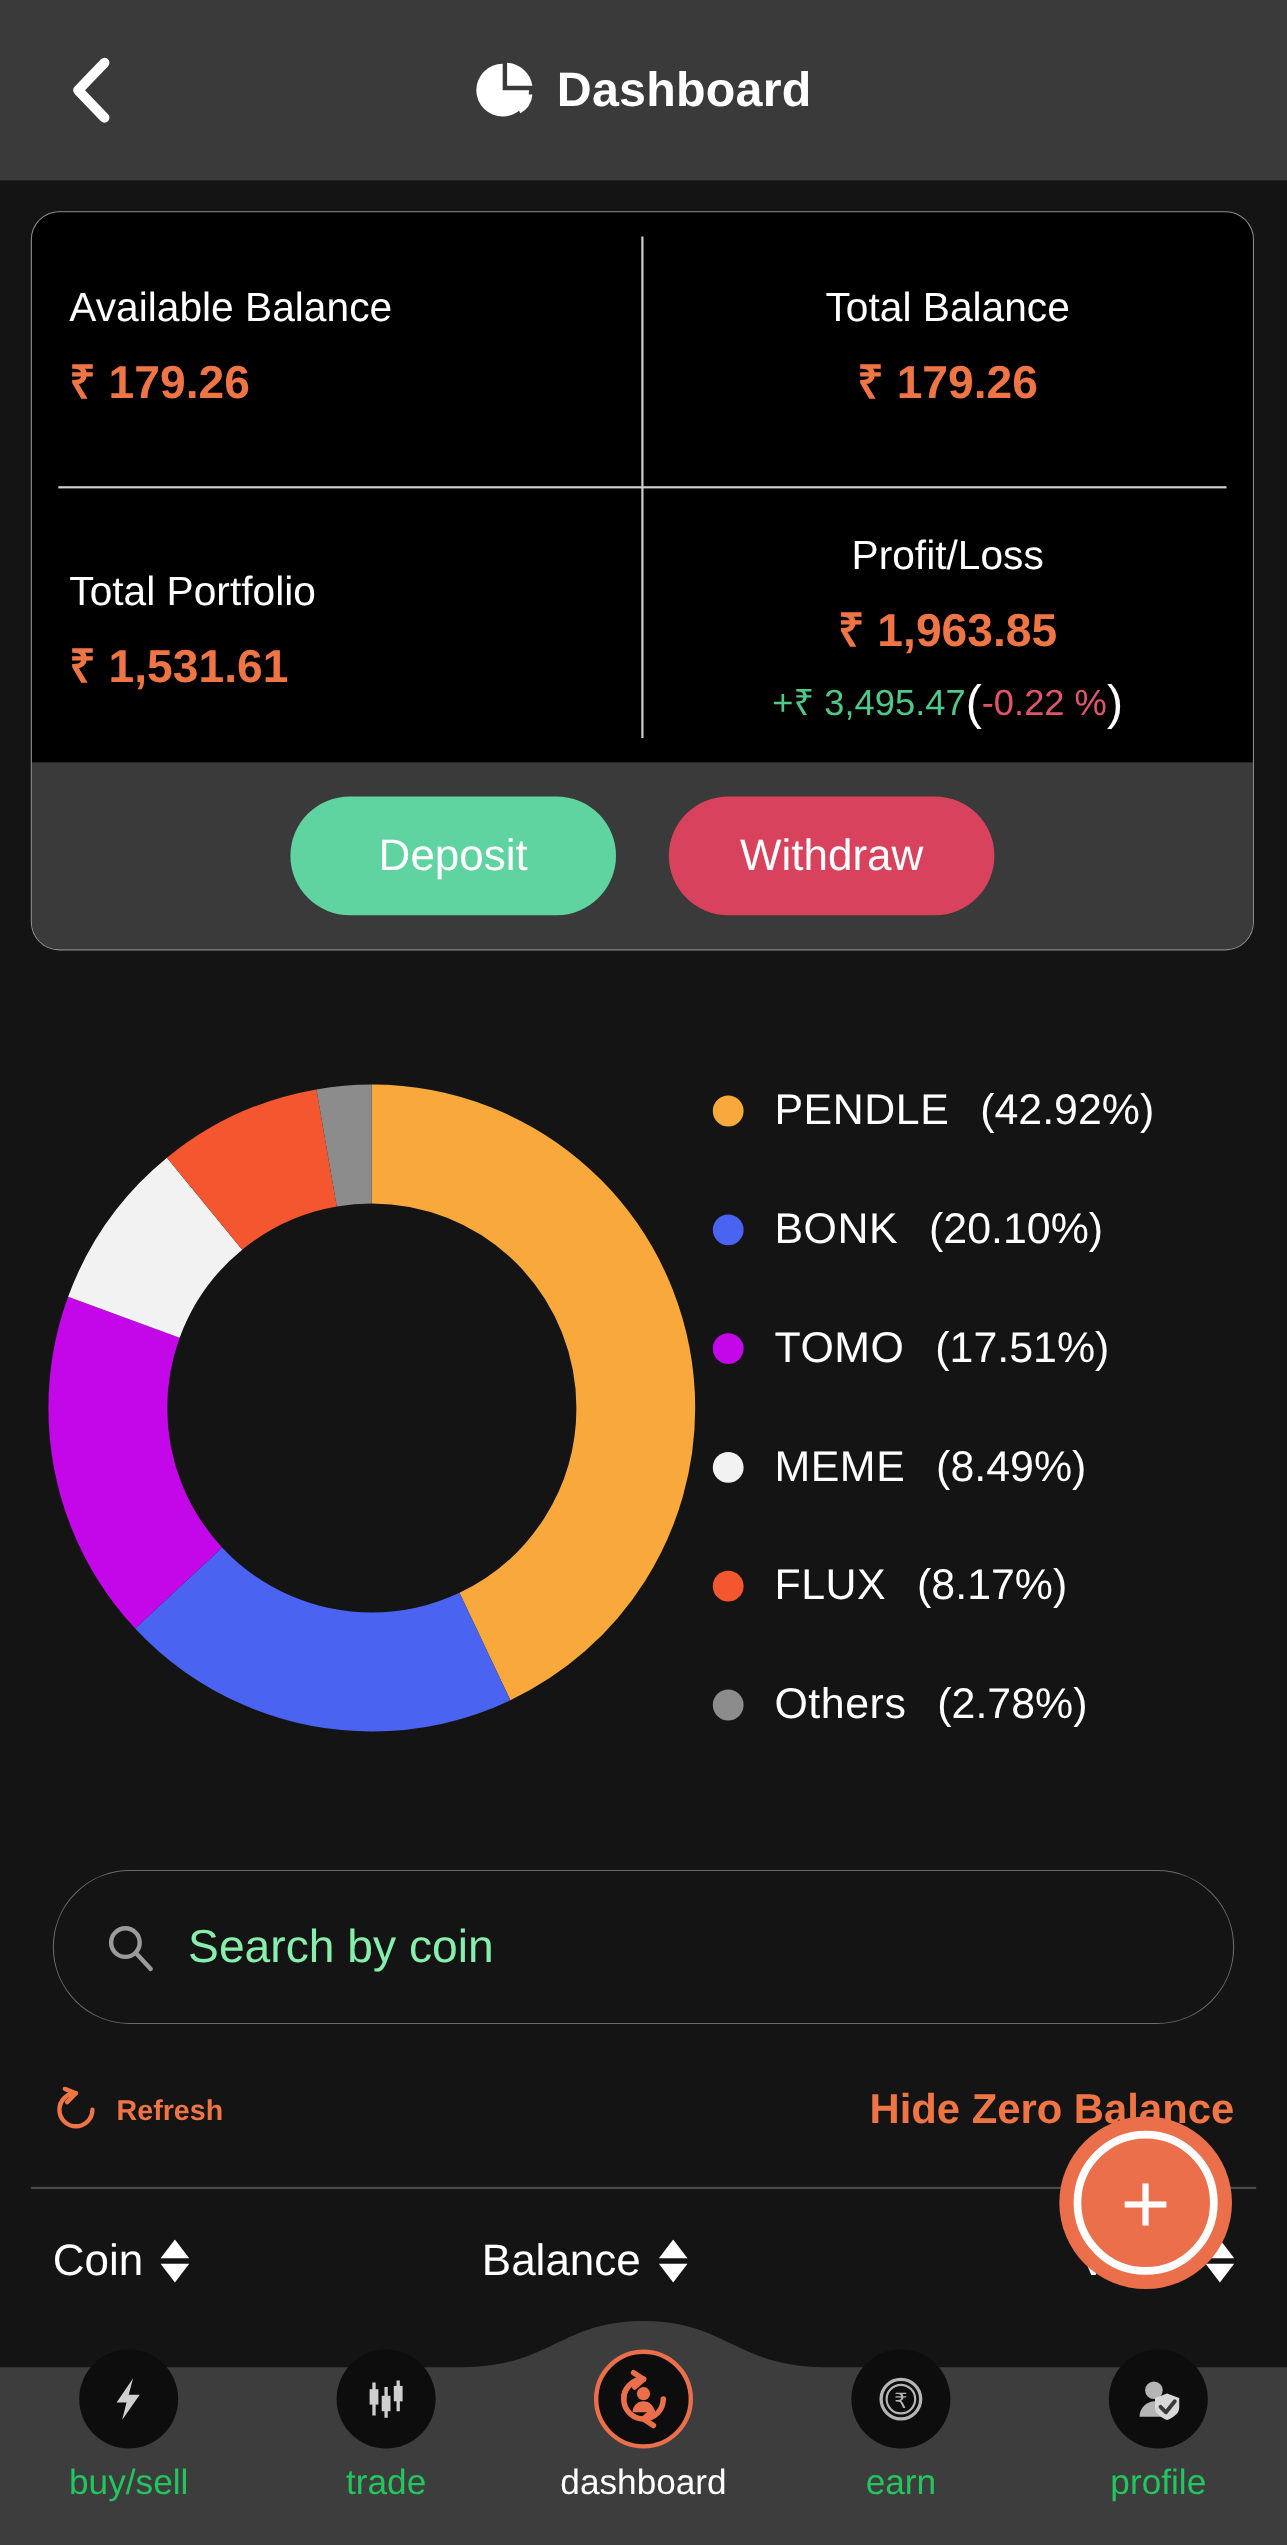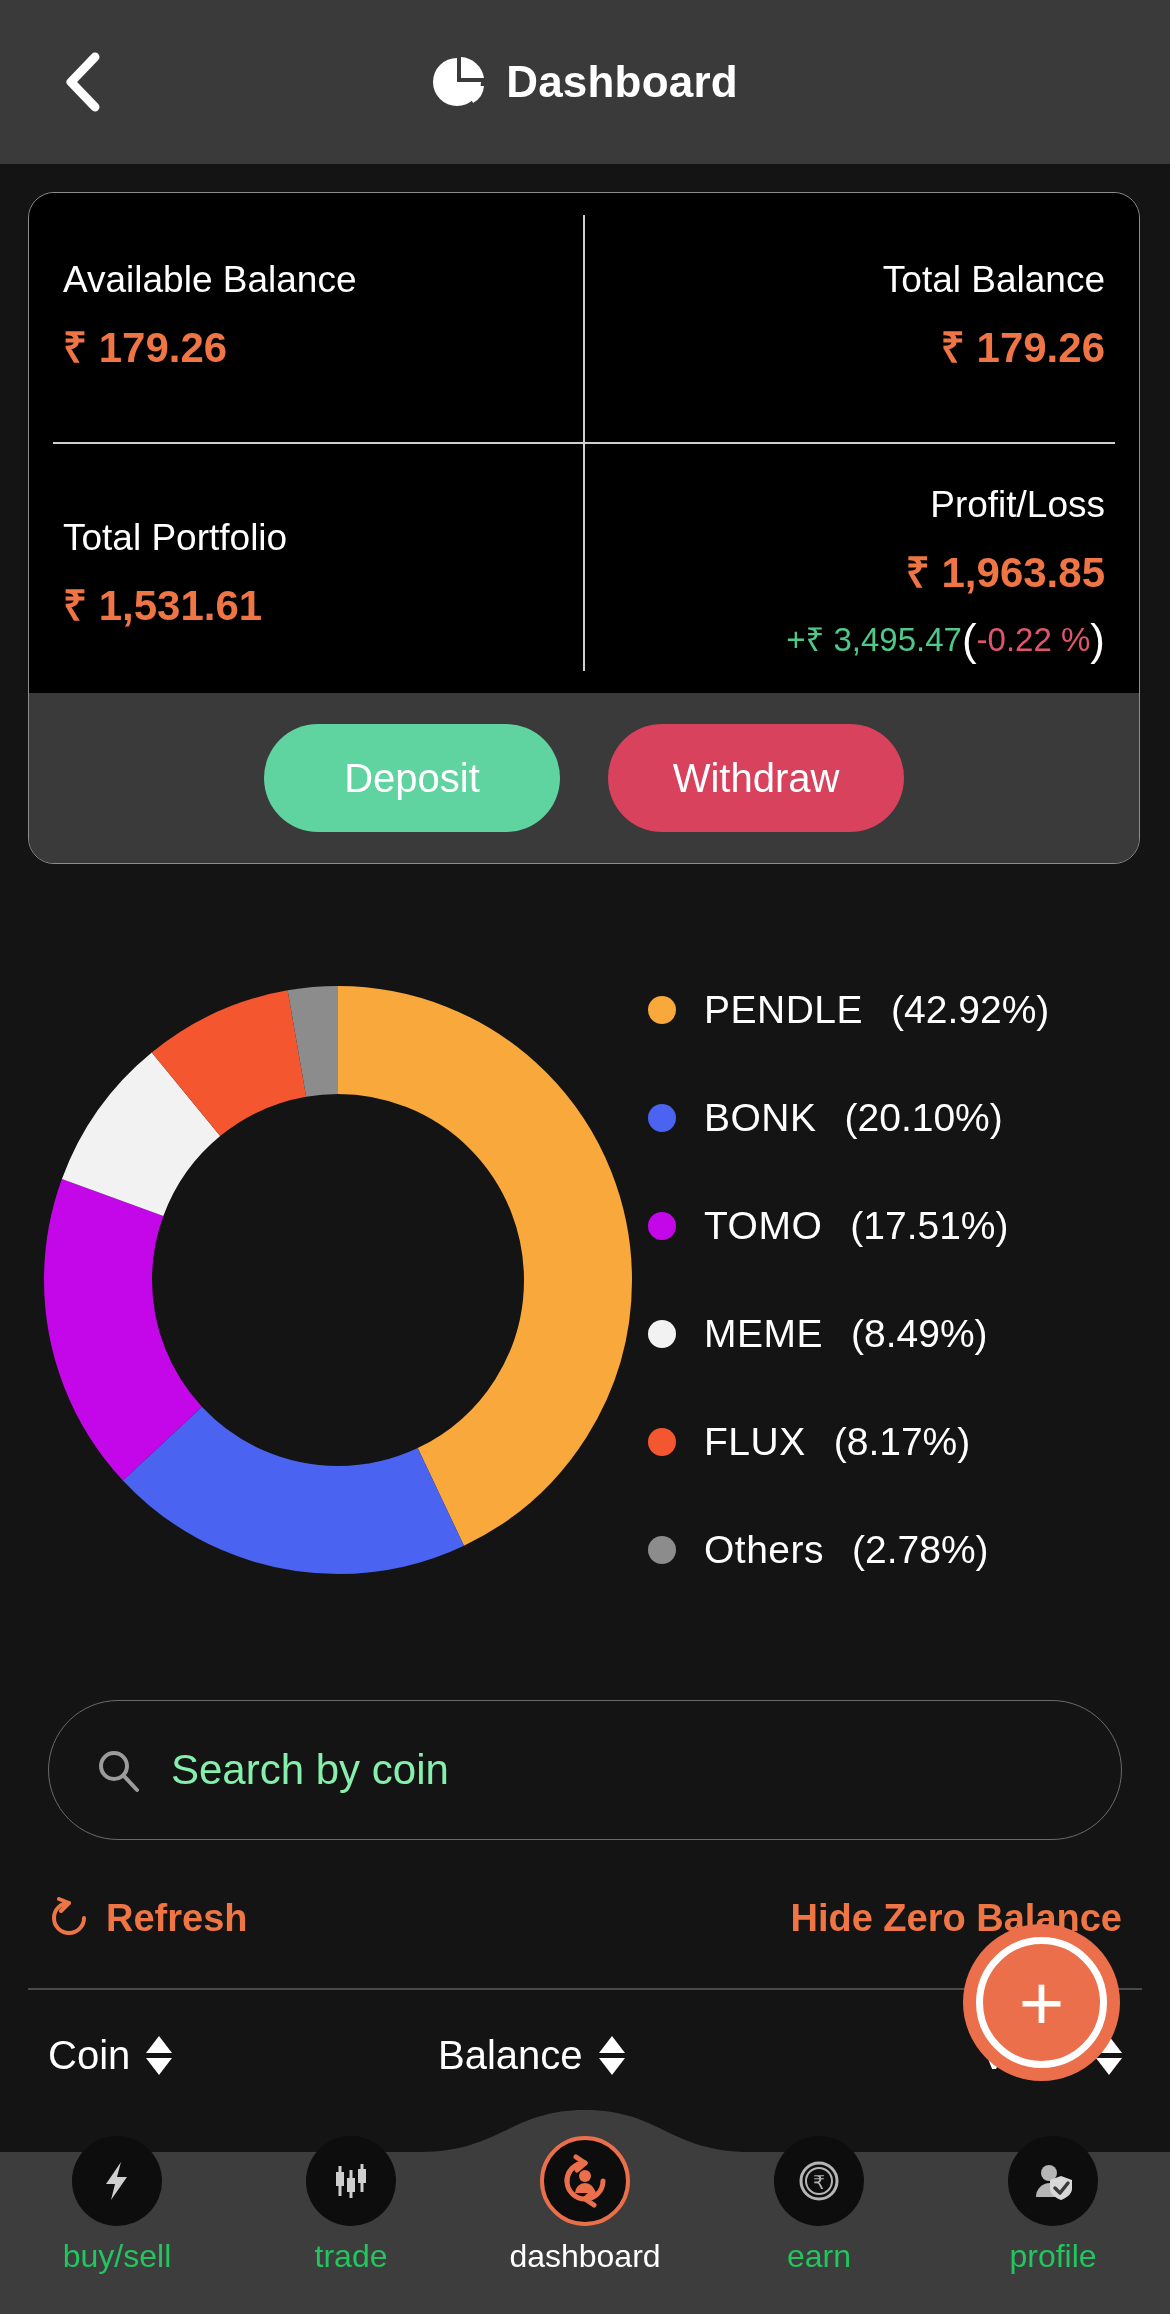--- a/index.html
+++ b/index.html
@@ -37,21 +37,21 @@
   }
   .grid::before{
     content:""; position:absolute; left:50%; top:22px; bottom:22px; width:2px;
     background:#cfcfcf; transform:translateX(-50%);
   }
   .grid::after{
     content:""; position:absolute; top:50%; left:24px; right:24px; height:2px;
     background:#cfcfcf; transform:translateY(-50%);
   }
   .cell{ padding:44px 34px; display:flex; flex-direction:column; justify-content:center; }
-  .cell.r{ align-items:flex-end; text-align:right; }
+  .cell.r{ align-items:center; text-align:right; }
   .cell-label{ color:#ffffff; font-size:37px; margin-bottom:16px;margin-top:22px; }
   .cell-value{ color:#ef7545; font-size:42px; font-weight:bold; }
   .pl-sub{ margin-top:16px; font-size:33px; white-space:nowrap; }
   .pl-green{ color:#4ec98a; }
   .pl-paren{ color:#ffffff; font-size:44px; vertical-align:-4px; }
   .pl-red{ color:#e0556c; }
 
   .actions{
     height:170px; display:flex; align-items:center; justify-content:center; gap:48px;
     background:#3a3a3a;
@@ -83,21 +83,21 @@
     display:flex; align-items:center; padding:0 46px; gap:30px; cursor:text;
     background:#141414;
   }
   .search-placeholder{ color:#86efac; font-size:42px; }
 
   
   .controls{
     position:absolute; left:48px; top:1878px; width:1074px; height:80px;
     display:flex; align-items:center; justify-content:space-between;
   }
-  .refresh{ display:flex; align-items:center; gap:16px; color:#ef7545; font-size:38px;
+  .refresh{ display:flex; align-items:center; gap:16px; color:#ef7545; font-size:26px;
             font-weight:bold; cursor:pointer; }
   .hide-zero{ color:#ef7545; font-size:38px; font-weight:bold; cursor:pointer; }
 
   .tbl-divider{
     position:absolute; left:28px; top:1988px; width:1114px; height:2px; background:#4a4a4a;
   }
   .tbl-head{
     position:absolute; left:48px; top:2010px; width:1074px; height:90px;
     display:flex; align-items:center;
   }

